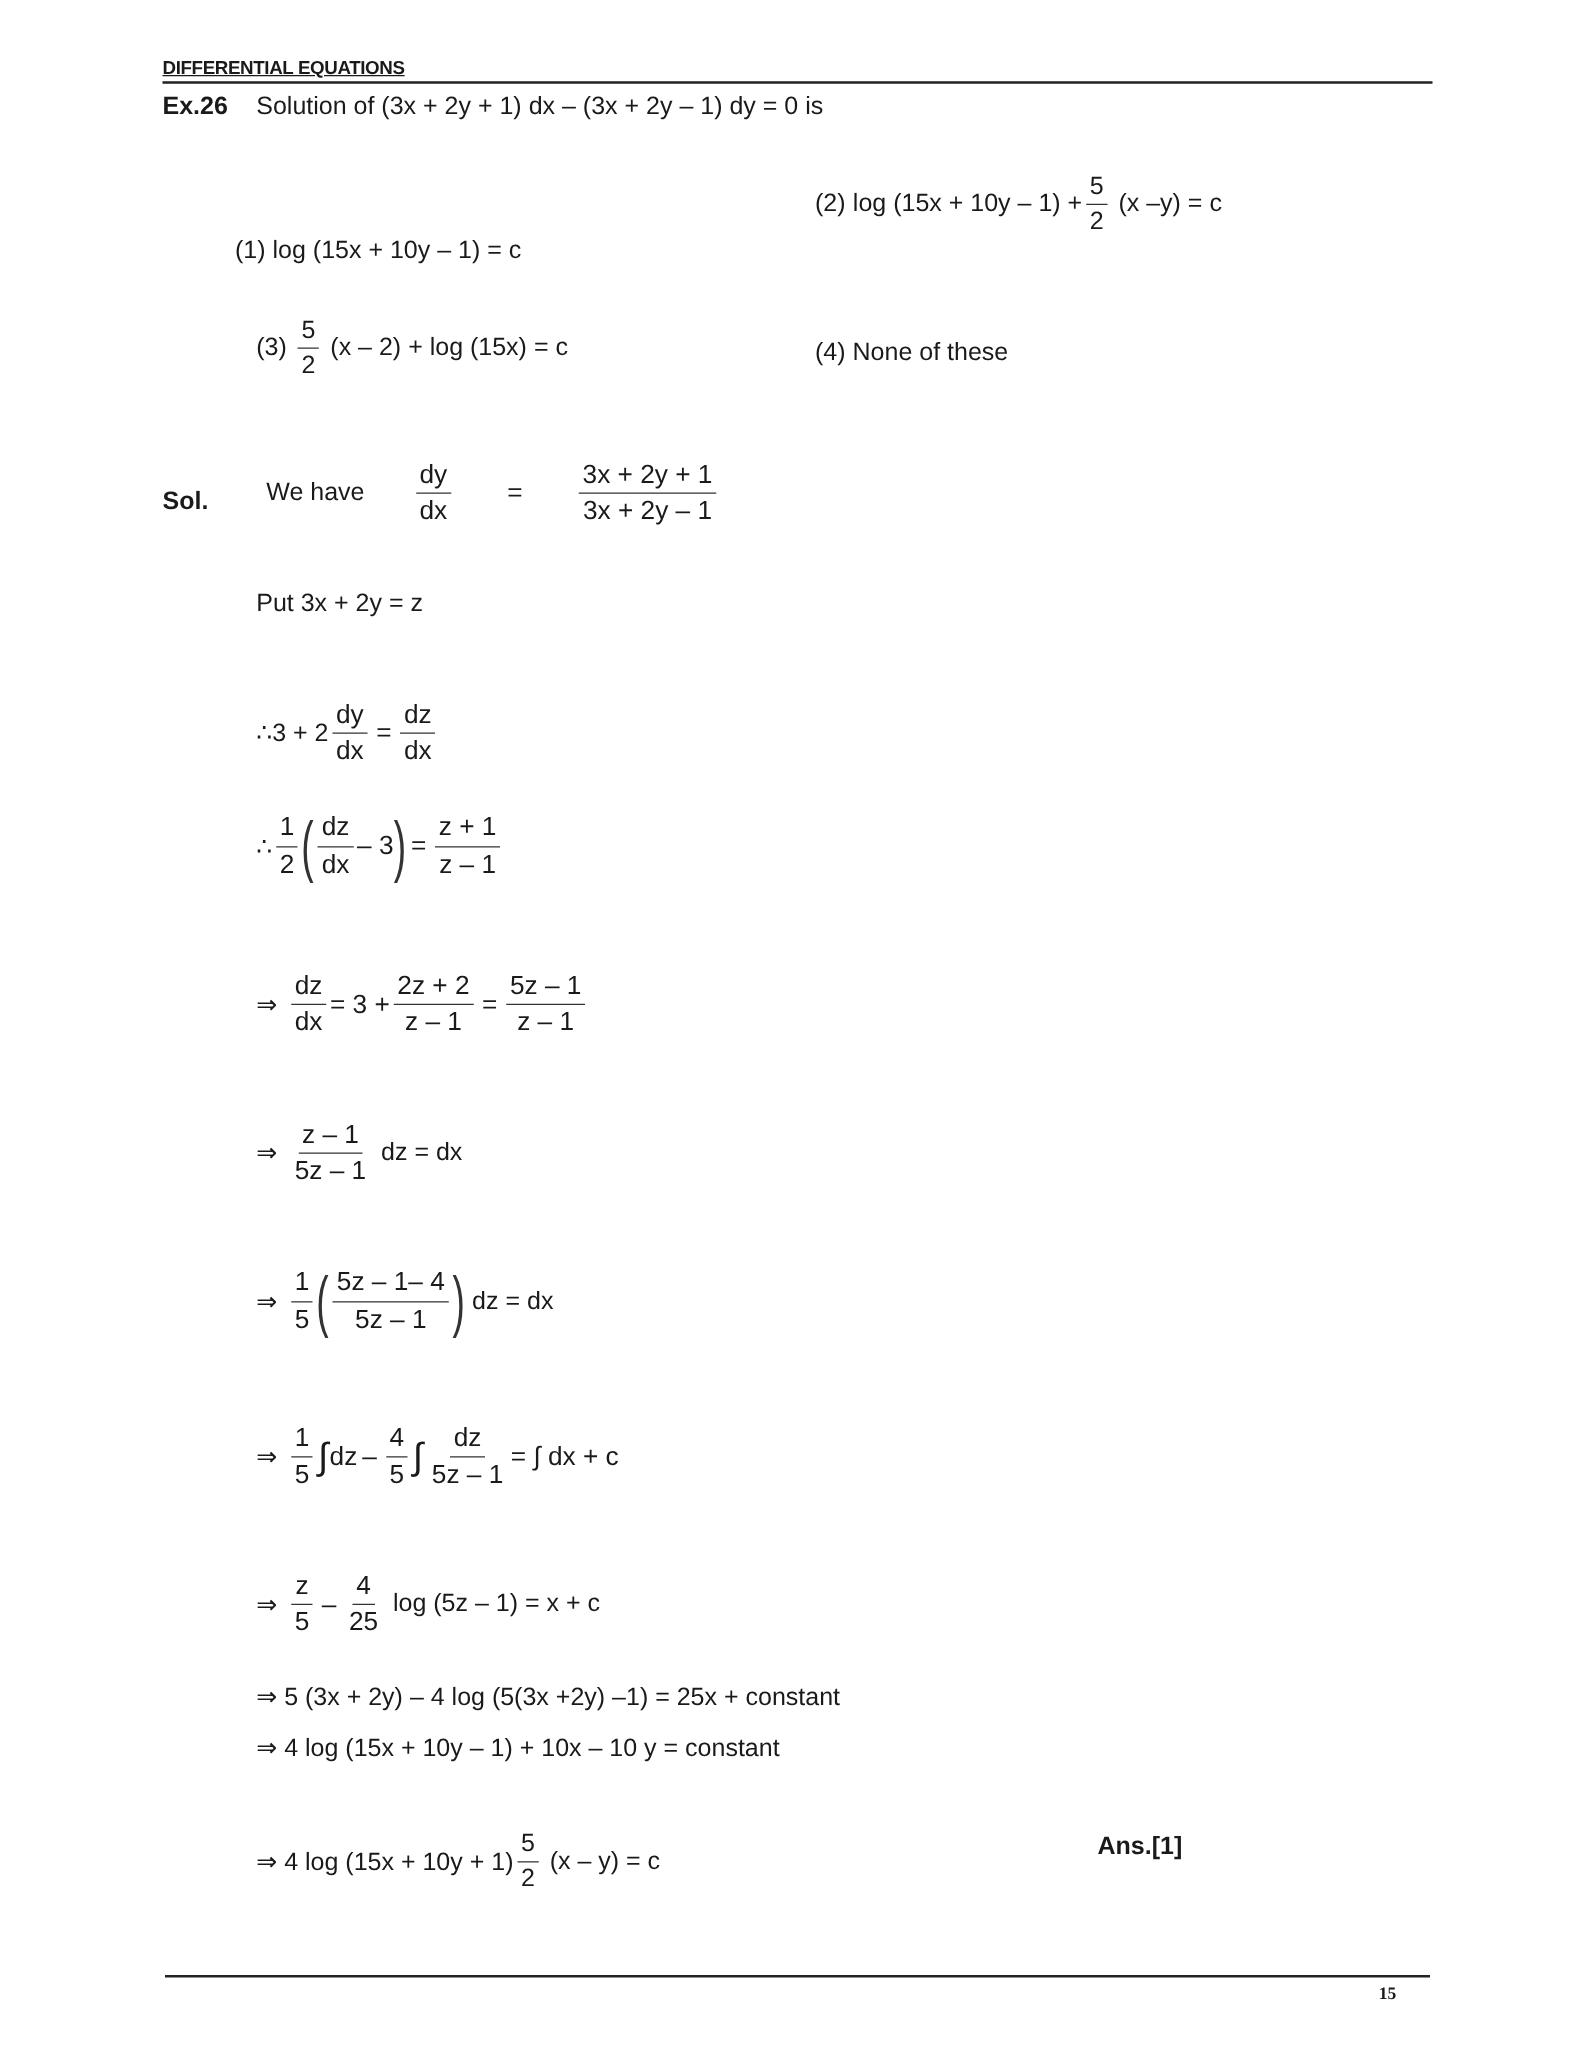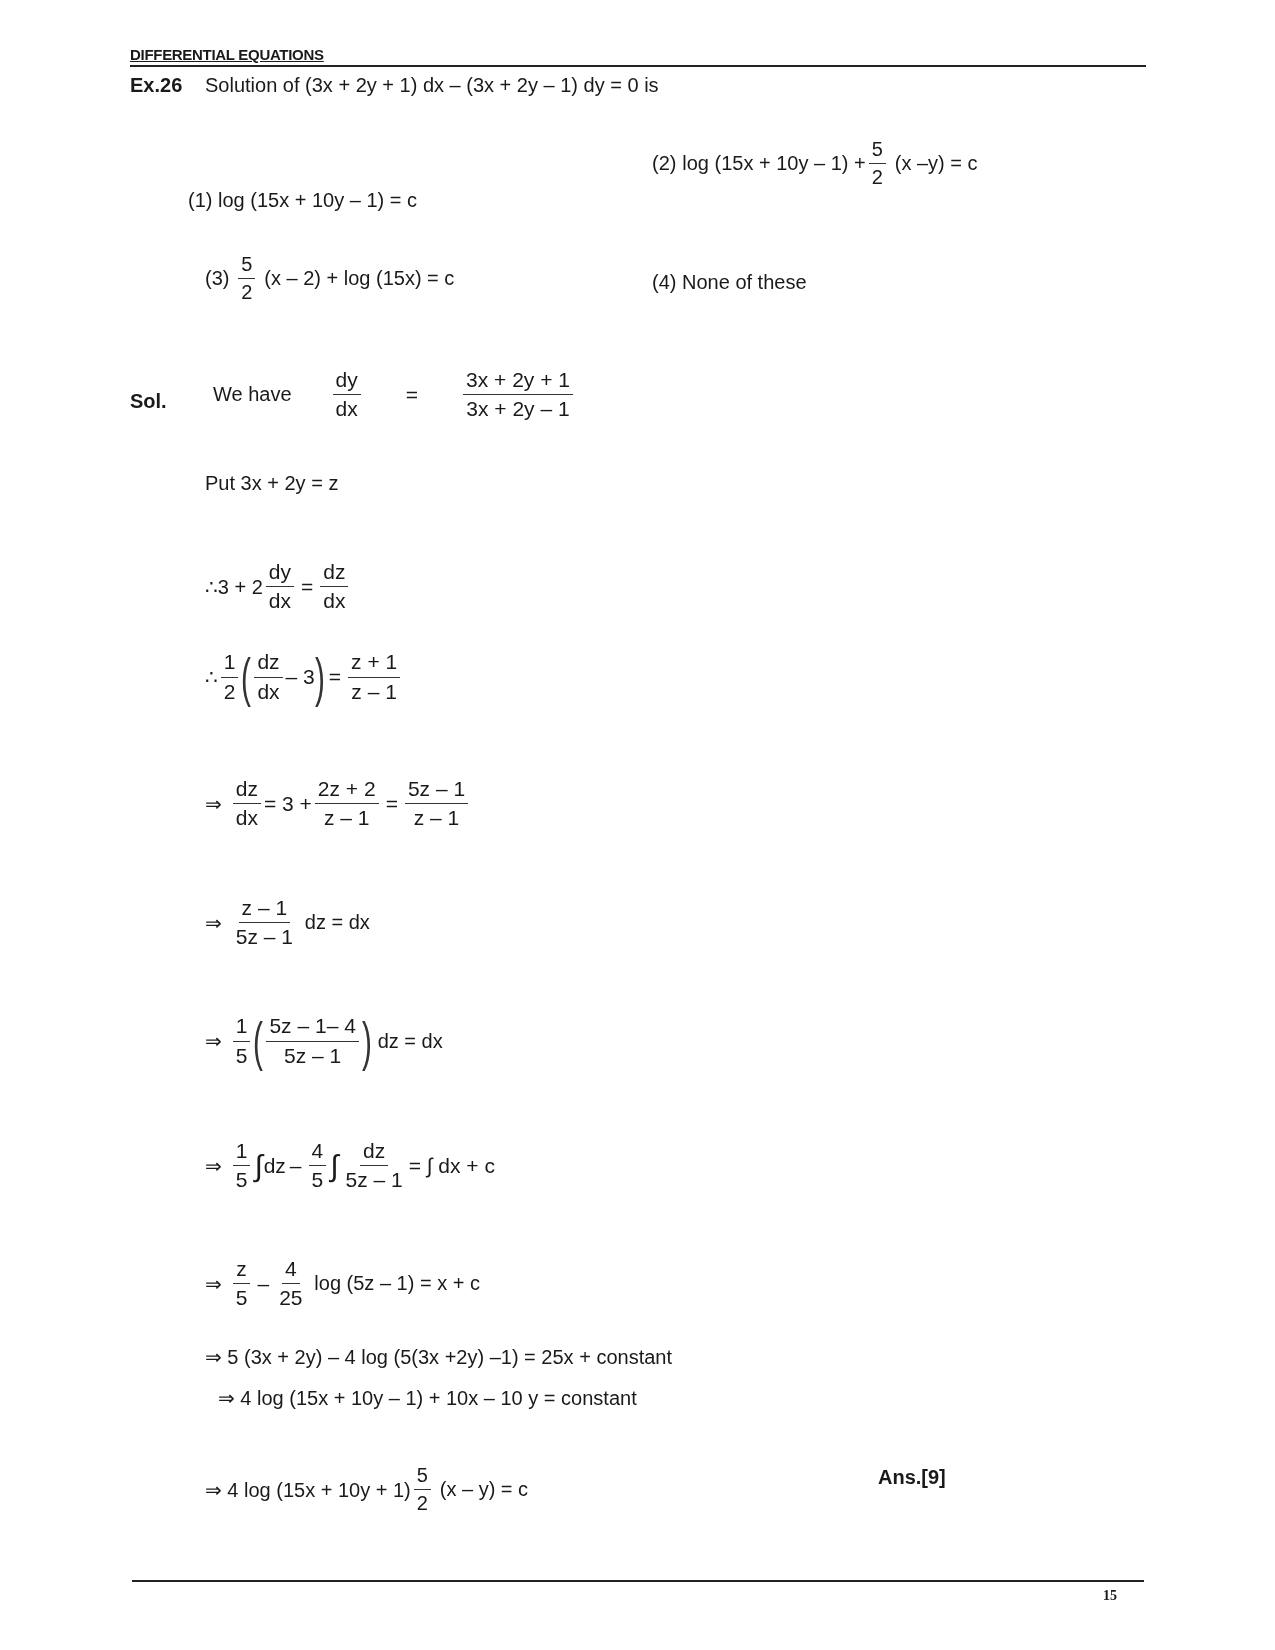--- a/index.html
+++ b/index.html
@@ -182,27 +182,27 @@
   <span class="sym">–</span>
   <span class="frac">
       <span class="num">4</span>
       <span class="den">25</span>
     </span>&nbsp;
   <span class="t">log (5z – 1) = x + c</span>
 </div>
 
 <div class="abs t" style="left:205px; top:1345px;">⇒ 5 (3x + 2y) – 4 log (5(3x +2y) –1) = 25x + constant</div>
 
-<div class="abs t" style="left:218px; top:1386px;text-align:center;">⇒ 4 log (15x + 10y – 1) + 10x – 10 y = constant</div>
+<div class="abs t" style="left:205px; top:1386px;text-align:center;">⇒ 4 log (15x + 10y – 1) + 10x – 10 y = constant</div>
 
 <div class="abs math" style="left:205px; top:1447px;margin-top:17px;">
   <span class="t">⇒ 4 log (15x + 10y + 1)</span>
   <span class="frac small">
       <span class="num">5</span>
       <span class="den">2</span>
     </span>&nbsp;
   <span class="t">(x – y) = c</span>
 </div>
 
-<div class="abs t bold" style="left:878px; top:1466px;">Ans.[9]</div>
+<div class="abs t bold" style="left:878px; top:1466px;">Ans.[1]</div>
 
 <div class="hline" style="top:1580px; left:132px; width:1012px;"></div>
 <div class="abs pgnum" style="left:1103px; top:1588px;">15</div>
 
 </body></html>

